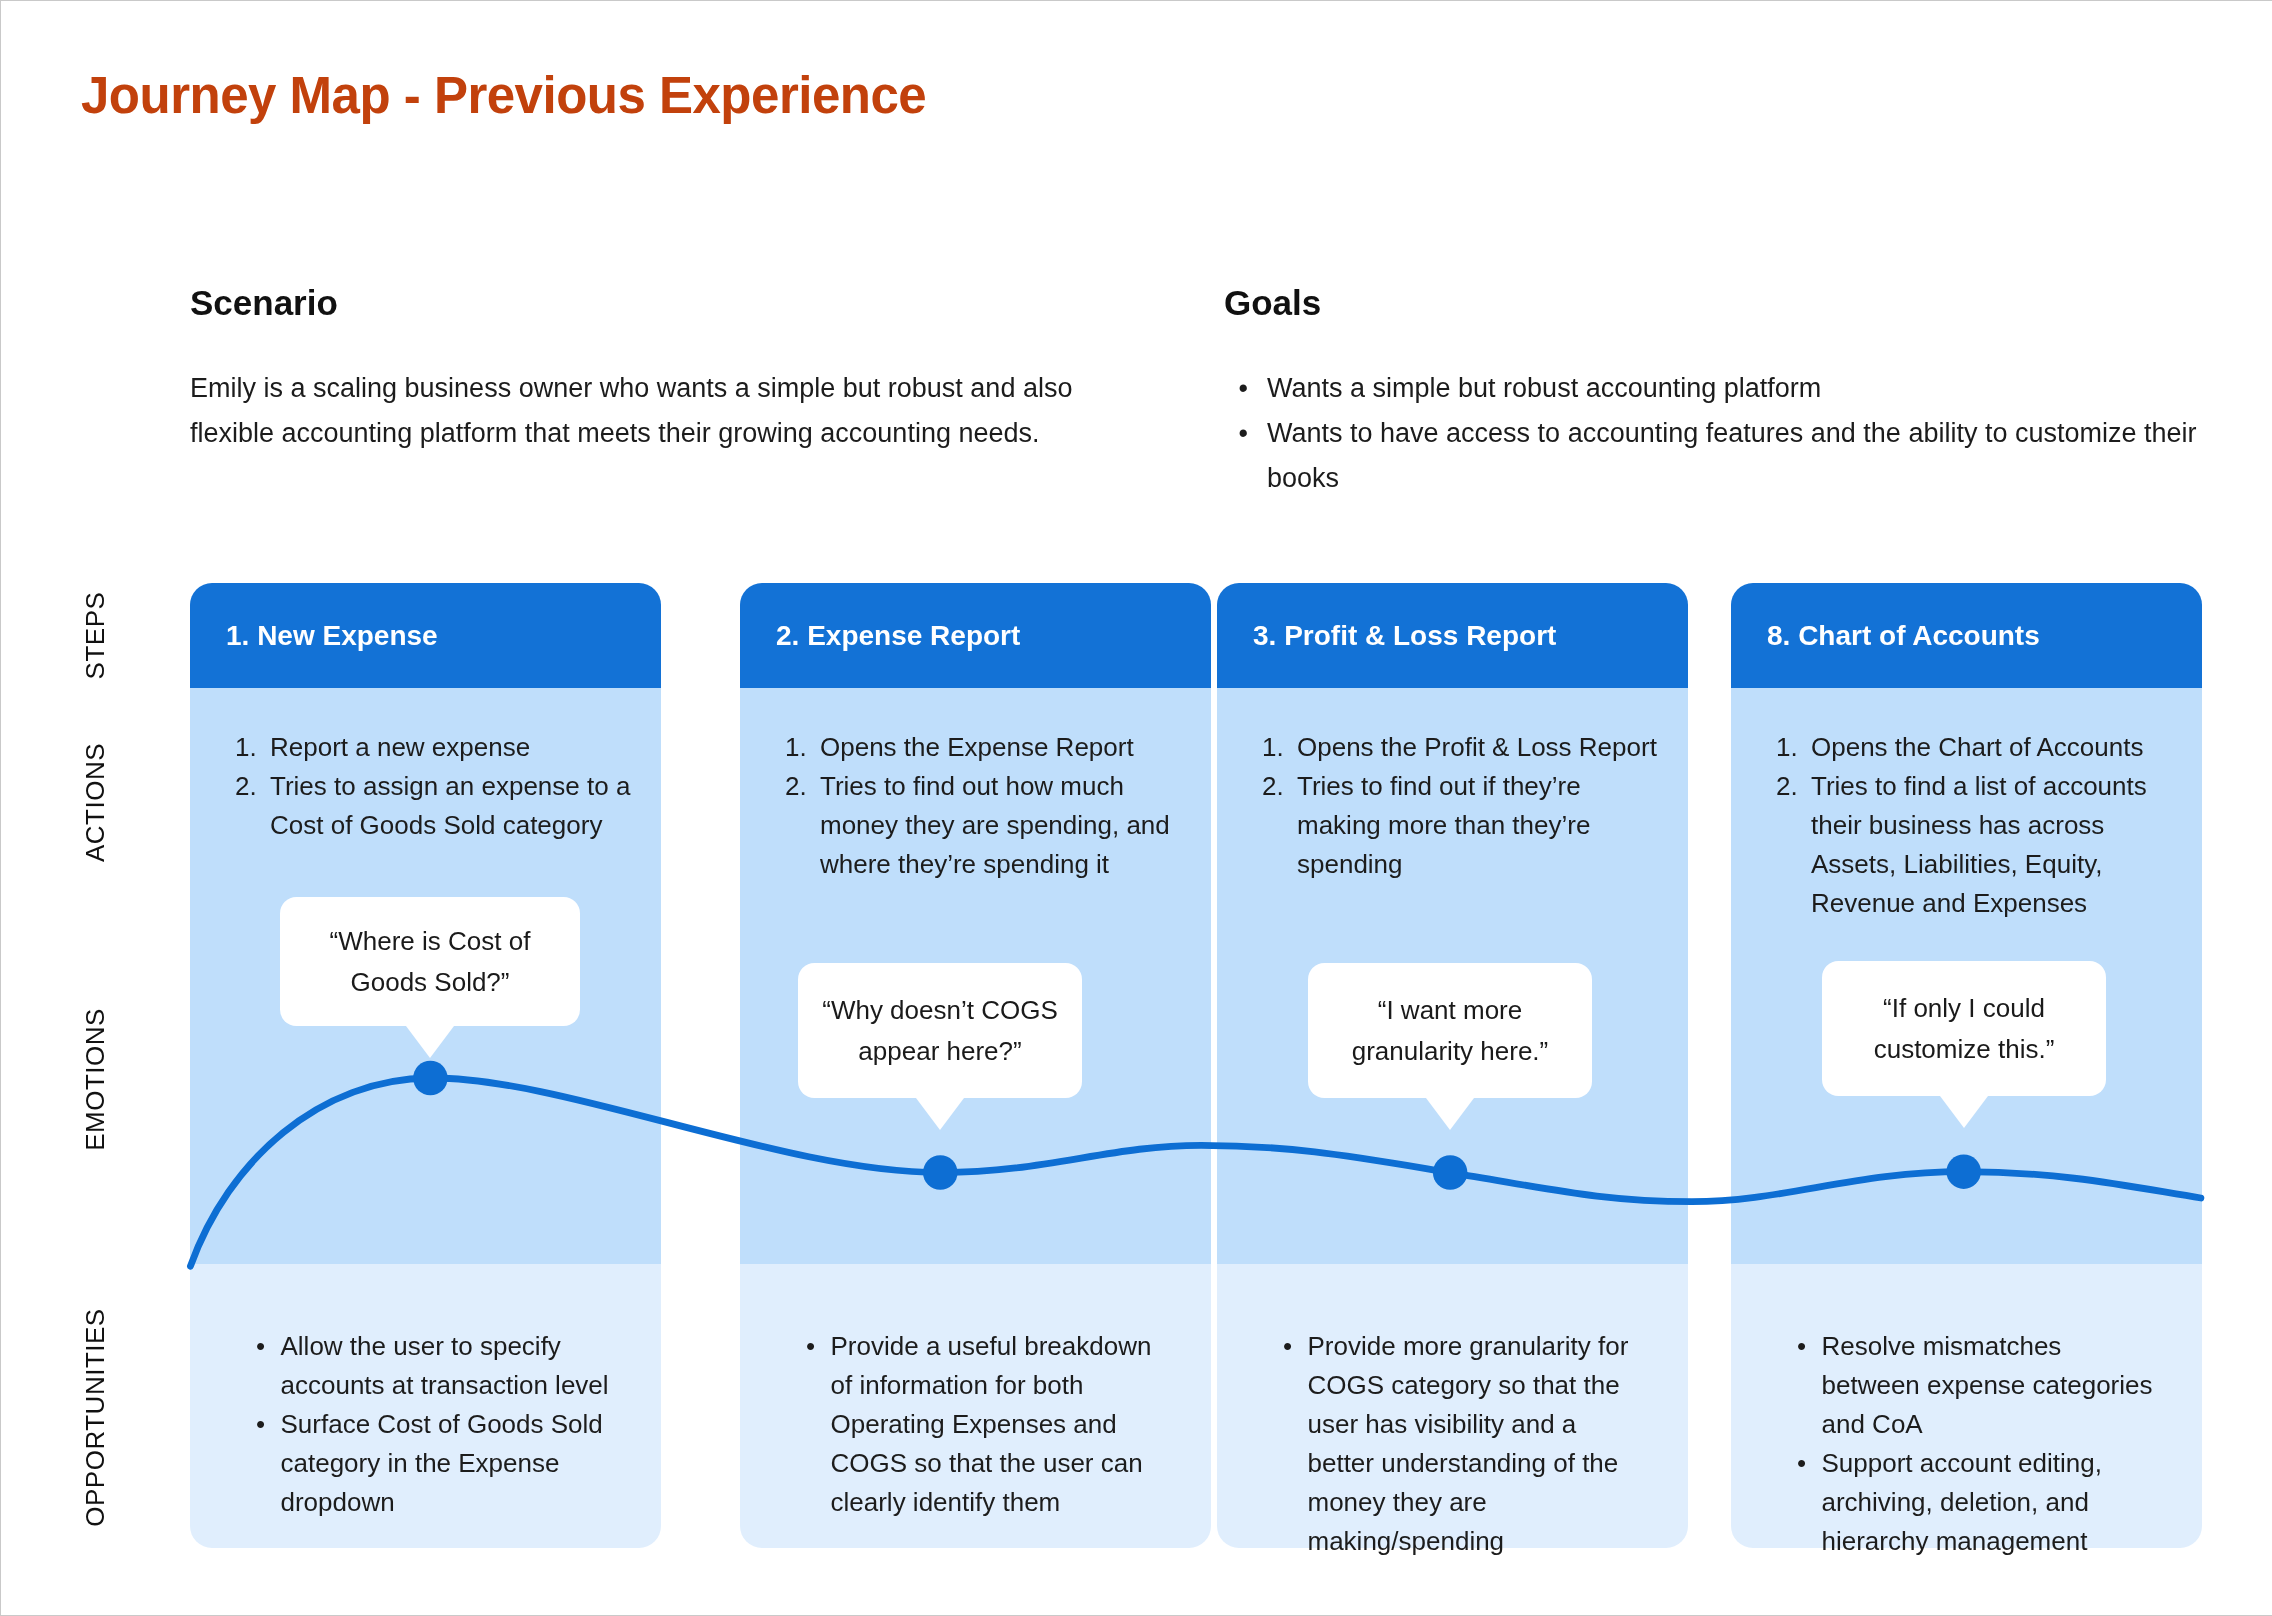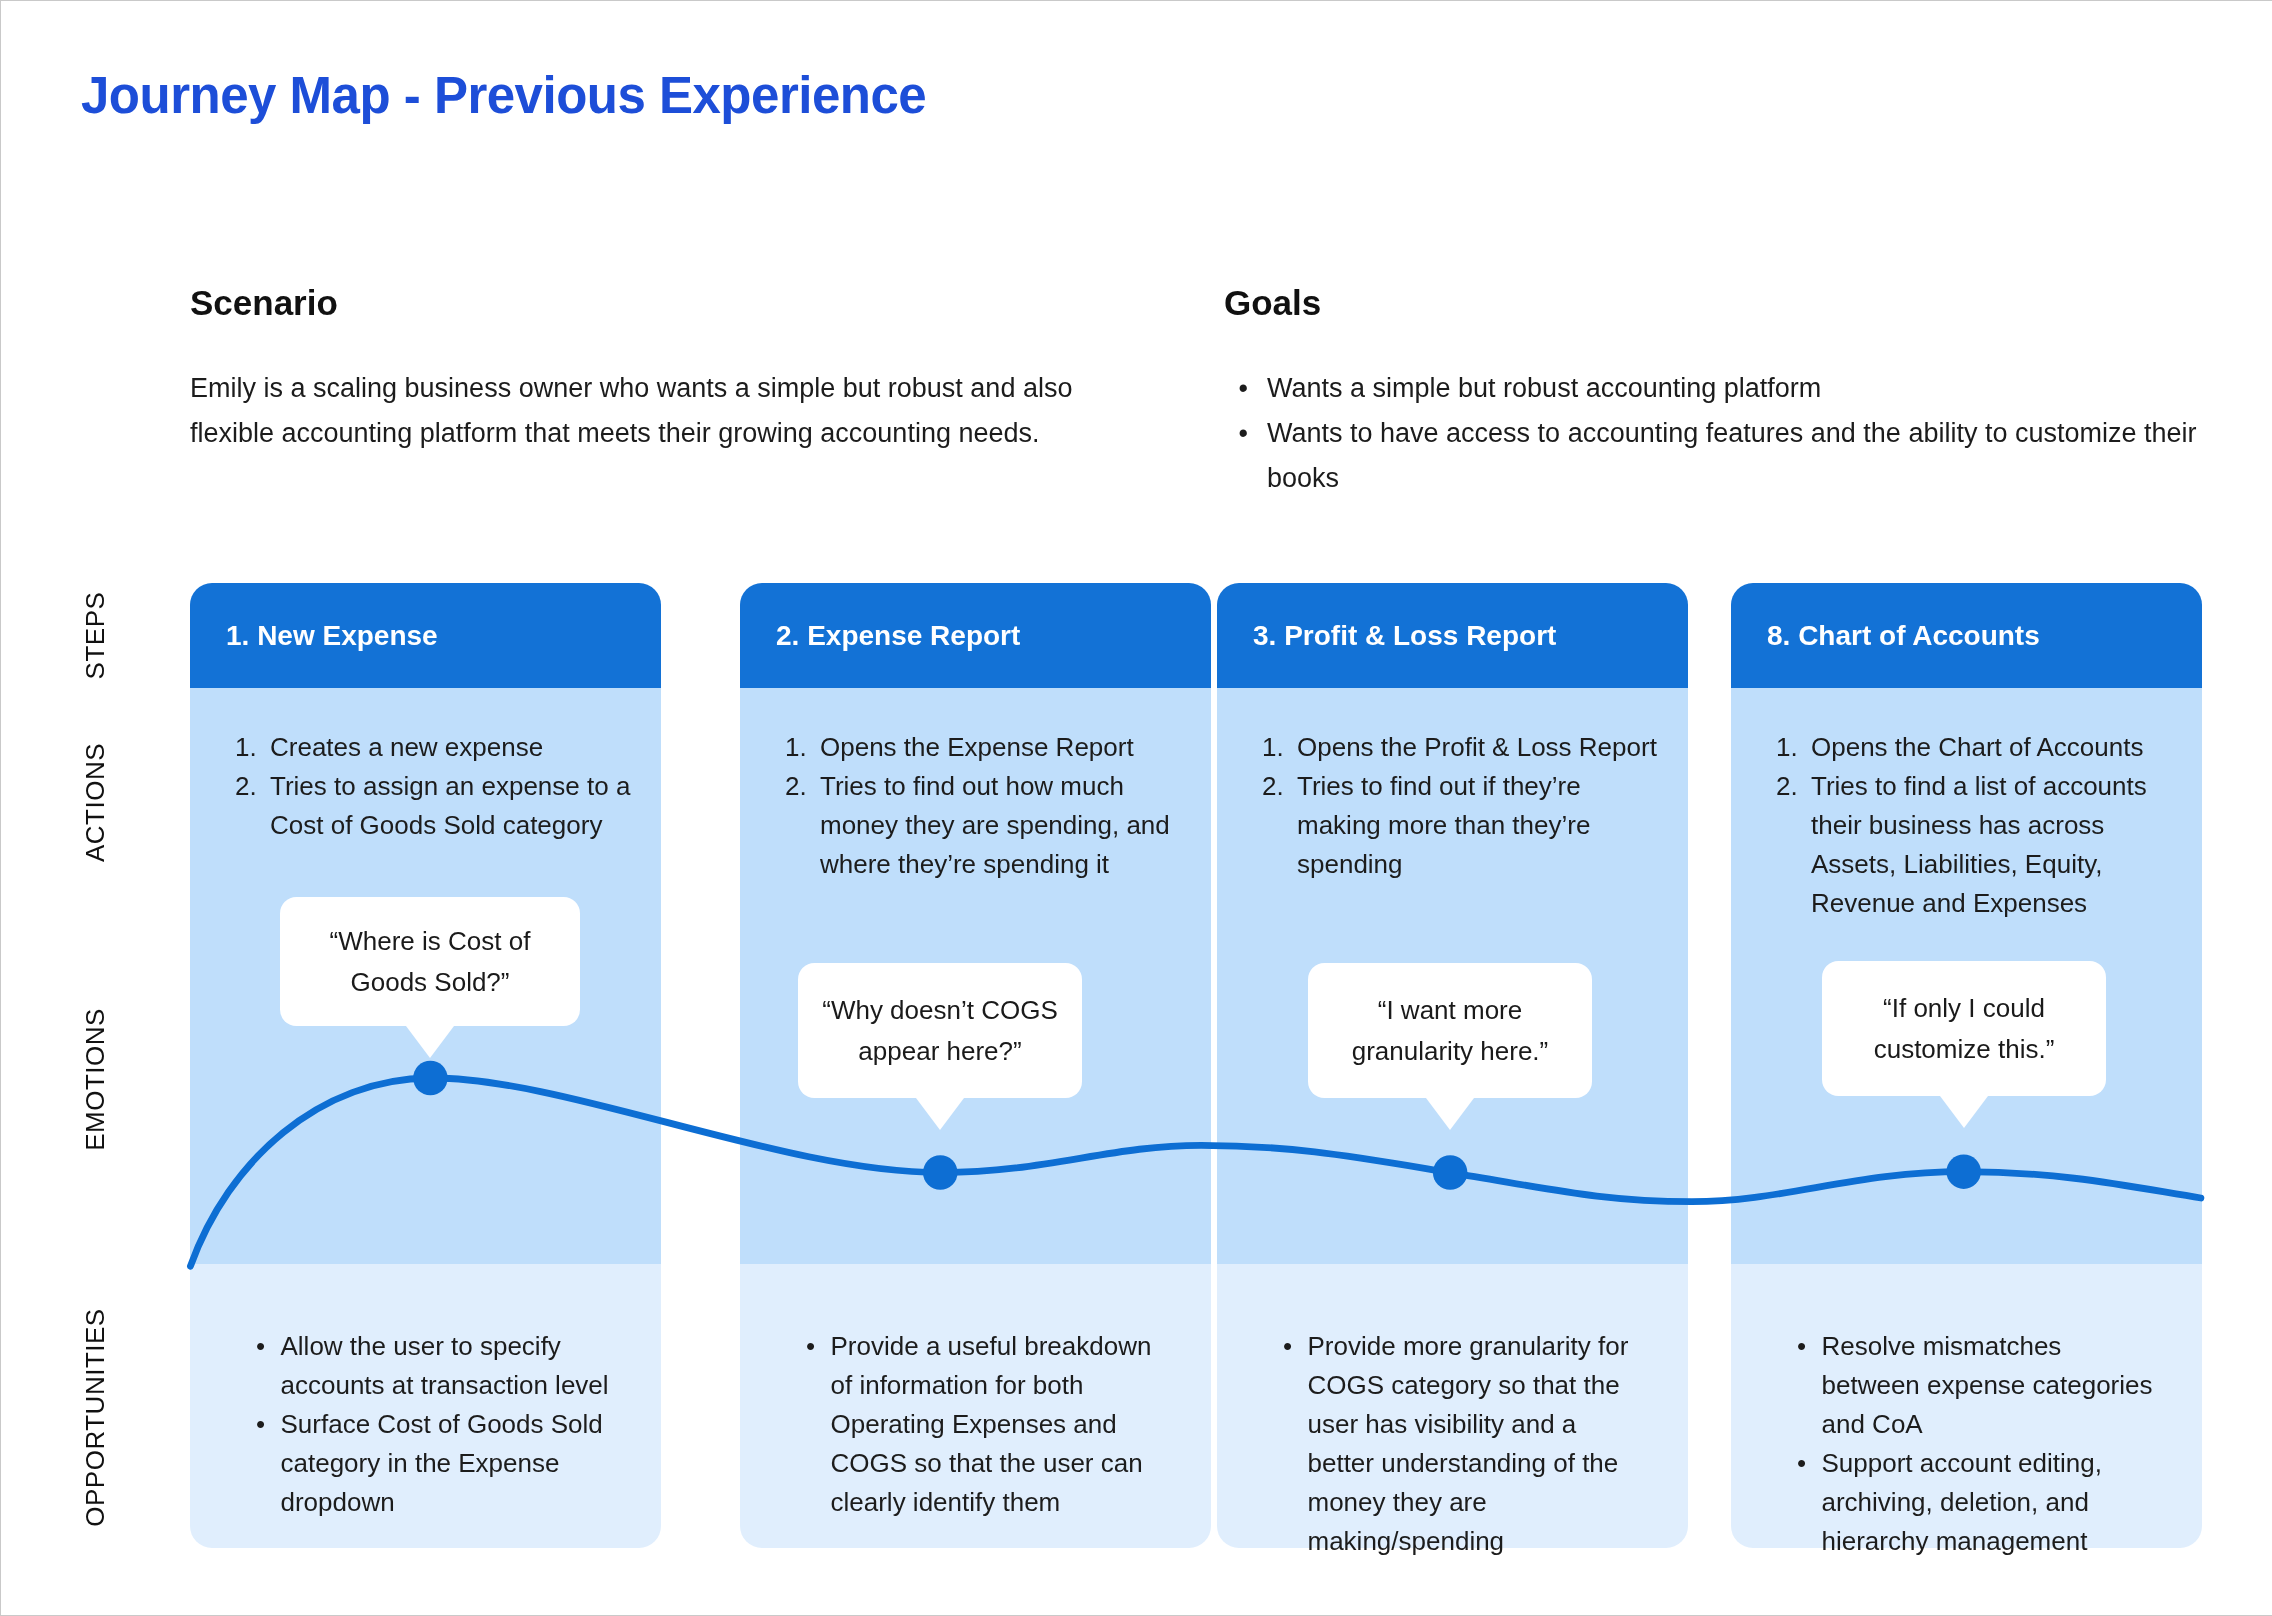--- a/index.html
+++ b/index.html
@@ -15,21 +15,21 @@
     color: #1c1c1c;
   }
 
   .page-title {
     position: absolute;
     left: 80px;
     top: 65px;
     font-size: 51px;
     font-weight: 700;
     letter-spacing: -0.5px;
-    color: #1d4ed8;
+    color: #c2410c;
   }
 
   .intro-heading {
     position: absolute;
     top: 282px;
     font-size: 35px;
     font-weight: 700;
     color: #111111;
   }
   .scenario-heading { left: 189px; }
@@ -174,21 +174,21 @@
   <div class="row-label actions">ACTIONS</div>
   <div class="row-label emotions">EMOTIONS</div>
   <div class="row-label opportunities">OPPORTUNITIES</div>
 
   <div class="col c0">
     <div class="col-header">
       <span>1. New Expense</span>
     </div>
     <div class="col-band">
       <ol class="actions-list">
-        <li>Creates a new expense</li>
+        <li>Report a new expense</li>
         <li>Tries to assign an expense to a Cost of Goods Sold category</li>
       </ol>
     </div>
     <div class="opps-panel">
       <ul class="opps-list">
         <li>Allow the user to specify accounts at transaction level</li>
         <li>Surface Cost of Goods Sold category in the Expense dropdown</li>
       </ul>
     </div>
   </div>

